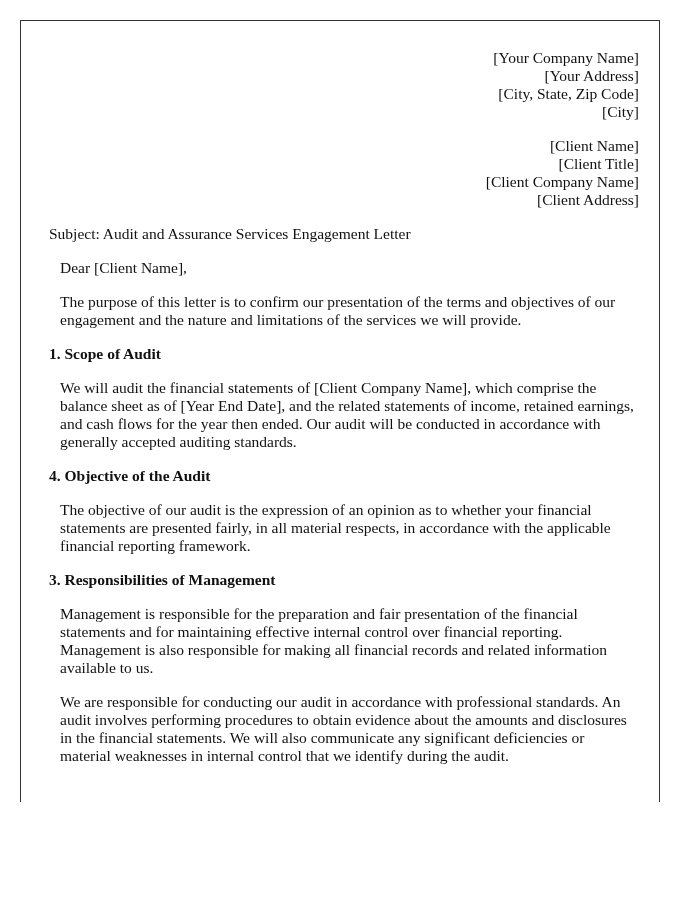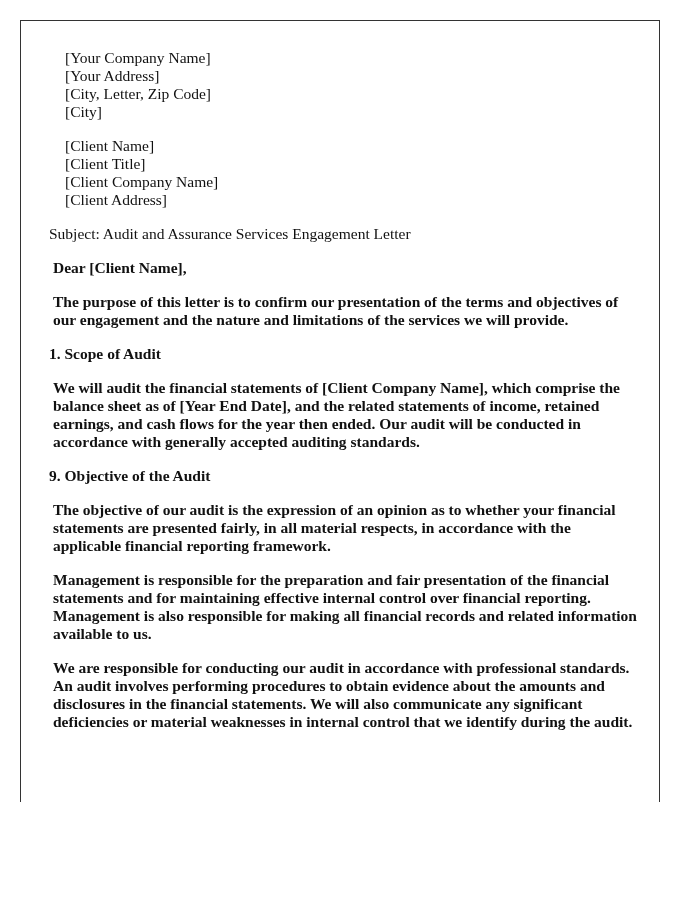--- a/index.html
+++ b/index.html
@@ -5,36 +5,36 @@
     html, body { margin: 0; padding: 0; background: #ffffff; }
     body { width: 700px; height: 900px; position: relative; overflow: hidden;
            font-family: "Liberation Serif", "DejaVu Serif", serif; color: #111; }
     .page {
       position: absolute; left: 20px; top: 20px; width: 640px; height: 782px;
       border-left: 1px solid #333; border-right: 1px solid #333; border-top: 1px solid #333;
       box-sizing: border-box; overflow: hidden;
     }
     .content { position: absolute; left: 28px; top: 28px; width: 590px;
                font-size: 15.5px; line-height: 18px; }
-    .block { margin: 0 0 16px 16px; }
+    .block { margin: 0 0 16px 16px; text-align: right; }
     .line { display: block; }
     .subject { font-weight: normal; margin: 16px 0 16px 0; }
     h2 { font-size: 15.5px; font-weight: bold; margin: 0 0 16px 0; line-height: 18px; }
-    p { margin: 0 0 16px 4px; font-weight: bold; }
+    p { margin: 0 0 16px 11px; }
   </style>
 </head>
 <body>
 
 <div class="page">
   <div class="content">
 
     <div class="block">
       <span class="line">[Your Company Name]</span>
       <span class="line">[Your Address]</span>
-      <span class="line">[City, Letter, Zip Code]</span>
+      <span class="line">[City, State, Zip Code]</span>
       <span class="line">[City]</span>
     </div>
 
     <div class="block">
       <span class="line">[Client Name]</span>
       <span class="line">[Client Title]</span>
       <span class="line">[Client Company Name]</span>
       <span class="line">[Client Address]</span>
     </div>
 
@@ -43,25 +43,26 @@
     <p>Dear [Client Name],</p>
 
     <p>The purpose of this letter is to confirm our presentation of the terms and objectives of our engagement and the nature and limitations of the services we will provide.</p>
 
     <div>
       <h2>1. Scope of Audit</h2>
       <p>We will audit the financial statements of [Client Company Name], which comprise the balance sheet as of [Year End Date], and the related statements of income, retained earnings, and cash flows for the year then ended. Our audit will be conducted in accordance with generally accepted auditing standards.</p>
     </div>
 
     <div>
-      <h2>9. Objective of the Audit</h2>
+      <h2>4. Objective of the Audit</h2>
       <p>The objective of our audit is the expression of an opinion as to whether your financial statements are presented fairly, in all material respects, in accordance with the applicable financial reporting framework.</p>
     </div>
 
     <div>
+      <h2>3. Responsibilities of Management</h2>
       <p>Management is responsible for the preparation and fair presentation of the financial statements and for maintaining effective internal control over financial reporting. Management is also responsible for making all financial records and related information available to us.</p>
     </div>
 
     <div>
       <p>We are responsible for conducting our audit in accordance with professional standards. An audit involves performing procedures to obtain evidence about the amounts and disclosures in the financial statements. We will also communicate any significant deficiencies or material weaknesses in internal control that we identify during the audit.</p>
     </div>
 
   </div>
 </div>
 

